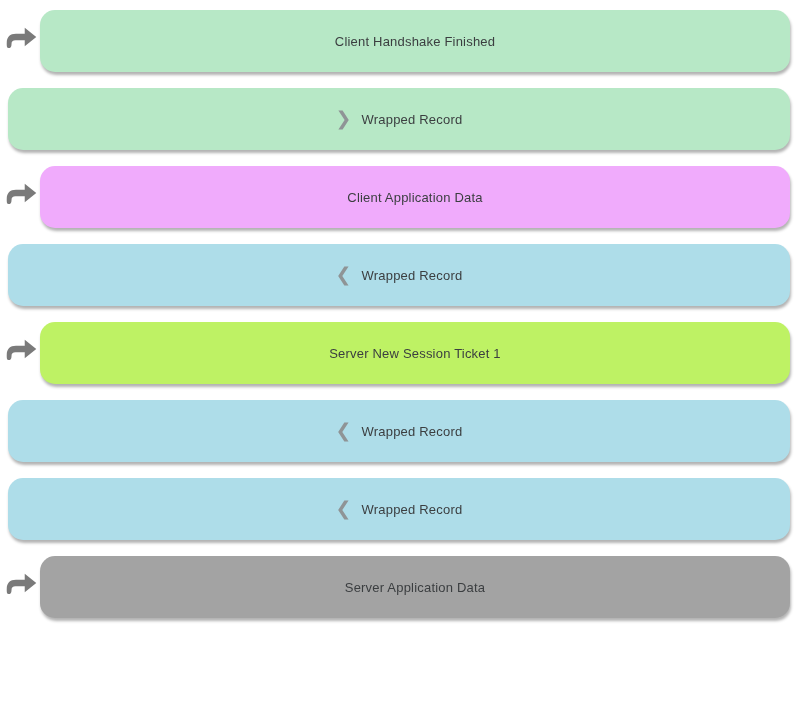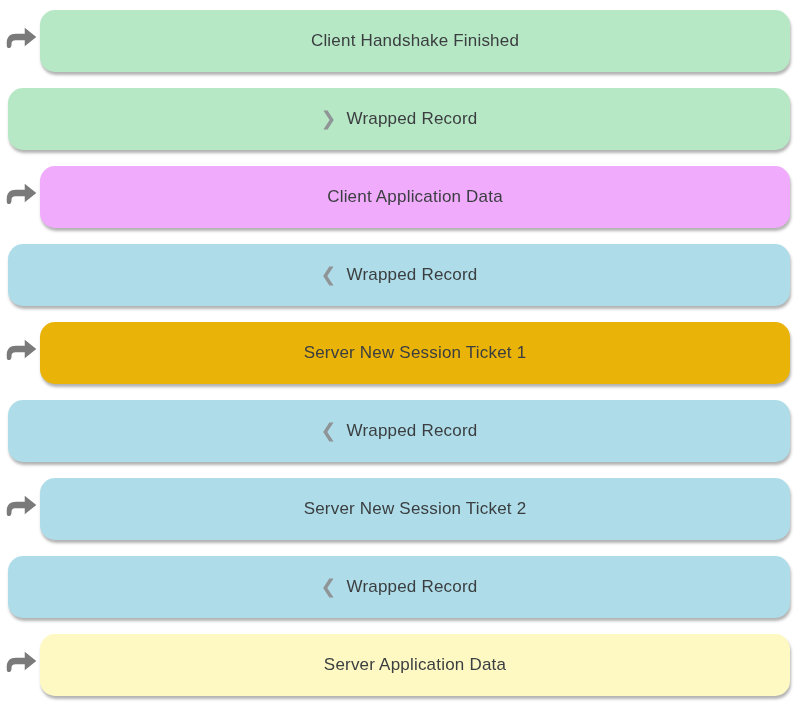--- a/index.html
+++ b/index.html
@@ -44,21 +44,21 @@
   }
   .row.no-arrow .box { left: 8px; }
   .chevron {
     font-size: 19px;
     margin-right: 10px;
     position: relative;
     top: -1px;
   }
   .chevron:empty { display: none; }
   .label {
-    font-size: 17px;
+    font-size: 13px;
     letter-spacing: 0.2px;
   }
 </style>
 </head>
 <body>
 
 <div class="flow">
 
   <div class="row">
     <span class="arrow"><svg width="33" height="24" viewBox="0 0 34 26">
@@ -93,55 +93,46 @@
     <div class="box" style="background: rgb(174, 221, 233);">
       <span class="chevron" style="color: rgb(143, 148, 150);">❮</span>
       <span class="label" style="color: rgb(59, 62, 64);">Wrapped Record</span>
     </div>
   </div>
 
   <div class="row">
     <span class="arrow"><svg width="33" height="24" viewBox="0 0 34 26">
           <path fill="#7a7a7a" d="M3 25 C1 25 1 23 1 19.5 C1 13 4.5 9.5 11 9.5 L20.5 9.5 L20.5 3 L33 13 L20.5 23 L20.5 16.5 L10.5 16.5 C7.5 16.5 6.2 17.8 6.2 20.5 C6.2 23.8 5 25 3 25 Z"></path>
         </svg></span>
-    <div class="box" style="background: #eab308;">
+    <div class="box" style="background: #bef264;">
 
       <span class="label" style="color: rgb(59, 62, 64);">Server New Session Ticket 1</span>
     </div>
   </div>
 
   <div class="row no-arrow">
 
     <div class="box" style="background: rgb(174, 221, 233);">
       <span class="chevron" style="color: rgb(143, 148, 150);">❮</span>
       <span class="label" style="color: rgb(59, 62, 64);">Wrapped Record</span>
     </div>
   </div>
 
-  <div class="row">
-    <span class="arrow"><svg width="33" height="24" viewBox="0 0 34 26">
-          <path fill="#7a7a7a" d="M3 25 C1 25 1 23 1 19.5 C1 13 4.5 9.5 11 9.5 L20.5 9.5 L20.5 3 L33 13 L20.5 23 L20.5 16.5 L10.5 16.5 C7.5 16.5 6.2 17.8 6.2 20.5 C6.2 23.8 5 25 3 25 Z"></path>
-        </svg></span>
-    <div class="box" style="background: rgb(174, 221, 233);">
-
-      <span class="label" style="color: rgb(59, 62, 64);">Server New Session Ticket 2</span>
-    </div>
-  </div>
 
   <div class="row no-arrow">
 
     <div class="box" style="background: rgb(174, 221, 233);">
       <span class="chevron" style="color: rgb(143, 148, 150);">❮</span>
       <span class="label" style="color: rgb(59, 62, 64);">Wrapped Record</span>
     </div>
   </div>
 
   <div class="row">
     <span class="arrow"><svg width="33" height="24" viewBox="0 0 34 26">
           <path fill="#7a7a7a" d="M3 25 C1 25 1 23 1 19.5 C1 13 4.5 9.5 11 9.5 L20.5 9.5 L20.5 3 L33 13 L20.5 23 L20.5 16.5 L10.5 16.5 C7.5 16.5 6.2 17.8 6.2 20.5 C6.2 23.8 5 25 3 25 Z"></path>
         </svg></span>
-    <div class="box" style="background: #fef9c3;">
+    <div class="box" style="background: #a3a3a3;">
 
       <span class="label" style="color: rgb(59, 62, 64);">Server Application Data</span>
     </div>
   </div>
 
 </div>
 
 </body></html>

